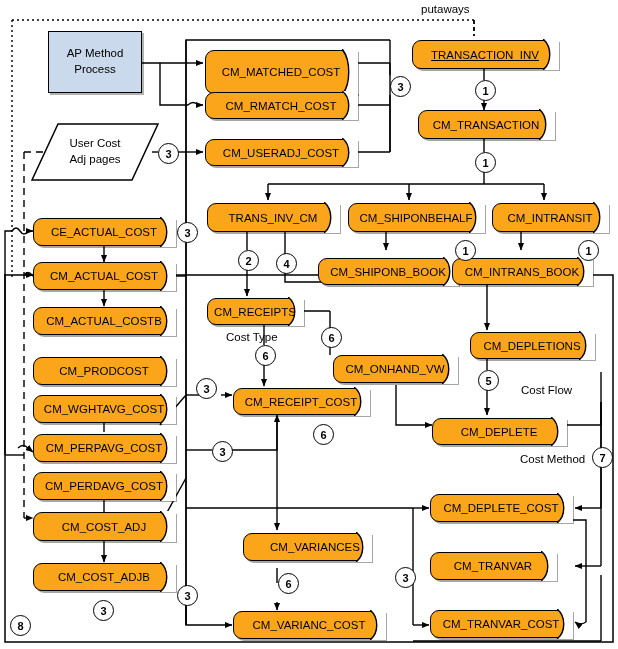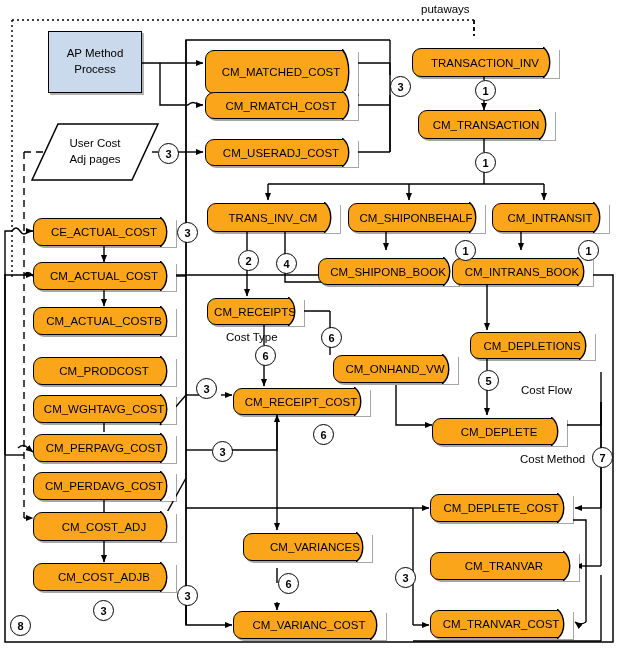--- a/index.html
+++ b/index.html
@@ -231,21 +231,21 @@
   </div>
 
   <div class="node tbl" style="left:205px;top:139px;width:152px;height:27px;">
     <svg class="notch" viewBox="0 0 16 30" preserveAspectRatio="none">
         <path d="M0,0 C9,7 9,23 0,30 L16,30 L16,0 Z" fill="#fff" stroke="none"></path>
         <path d="M0,0 C9,7 9,23 0,30" fill="none" stroke="#000" stroke-width="1.4"></path>
       </svg>
     <span>CM_USERADJ_COST</span>
   </div>
 
-  <div class="node tbl" style="left:412px;top:48px;width:146px;height:29px;">
+  <div class="node tbl" style="left:412px;top:40px;width:146px;height:29px;text-decoration:underline;">
     <svg class="notch" viewBox="0 0 16 30" preserveAspectRatio="none">
         <path d="M0,0 C9,7 9,23 0,30 L16,30 L16,0 Z" fill="#fff" stroke="none"></path>
         <path d="M0,0 C9,7 9,23 0,30" fill="none" stroke="#000" stroke-width="1.4"></path>
       </svg>
     <span>TRANSACTION_INV</span>
   </div>
 
   <div class="node tbl" style="left:418px;top:110px;width:136px;height:29px;">
     <svg class="notch" viewBox="0 0 16 30" preserveAspectRatio="none">
         <path d="M0,0 C9,7 9,23 0,30 L16,30 L16,0 Z" fill="#fff" stroke="none"></path>
@@ -423,21 +423,21 @@
   </div>
 
   <div class="node tbl" style="left:430px;top:494px;width:142px;height:28px;">
     <svg class="notch" viewBox="0 0 16 30" preserveAspectRatio="none">
         <path d="M0,0 C9,7 9,23 0,30 L16,30 L16,0 Z" fill="#fff" stroke="none"></path>
         <path d="M0,0 C9,7 9,23 0,30" fill="none" stroke="#000" stroke-width="1.4"></path>
       </svg>
     <span>CM_DEPLETE_COST</span>
   </div>
 
-  <div class="node tbl" style="left:430px;top:552px;width:148px;height:28px;">
+  <div class="node tbl" style="left:430px;top:552px;width:126px;height:28px;">
     <svg class="notch" viewBox="0 0 16 30" preserveAspectRatio="none">
         <path d="M0,0 C9,7 9,23 0,30 L16,30 L16,0 Z" fill="#fff" stroke="none"></path>
         <path d="M0,0 C9,7 9,23 0,30" fill="none" stroke="#000" stroke-width="1.4"></path>
       </svg>
     <span>CM_TRANVAR</span>
   </div>
 
   <div class="node tbl" style="left:430px;top:610px;width:142px;height:28px;">
     <svg class="notch" viewBox="0 0 16 30" preserveAspectRatio="none">
         <path d="M0,0 C9,7 9,23 0,30 L16,30 L16,0 Z" fill="#fff" stroke="none"></path>

